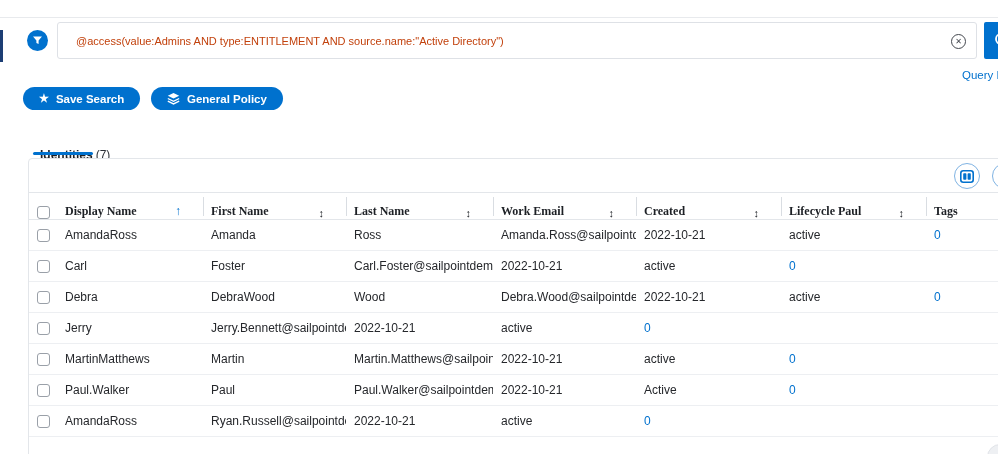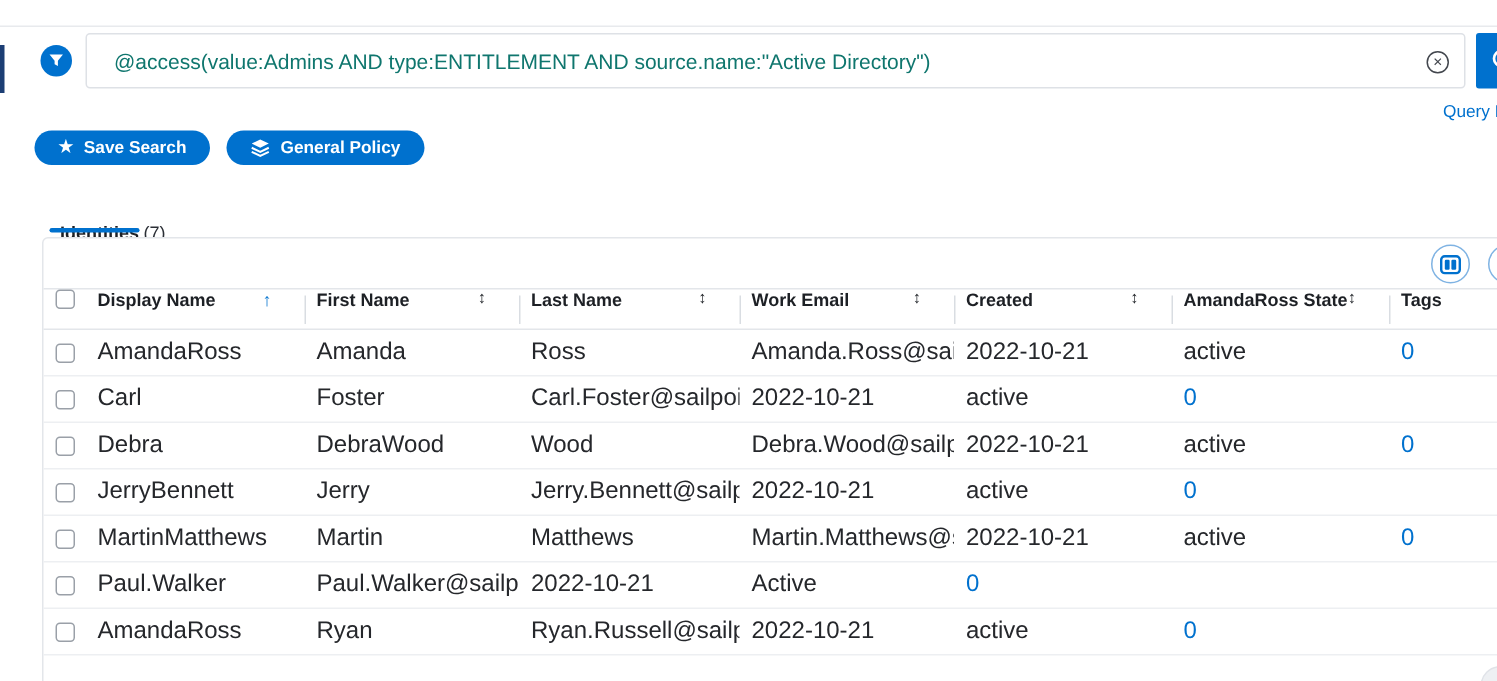--- a/index.html
+++ b/index.html
@@ -20,21 +20,21 @@
     display: flex; align-items: center; justify-content: center;
   }
   .search-box {
     position: absolute; top: 22px; left: 57px; width: 920px; height: 37px;
     background: #fff; border: 1px solid #dee1e6; border-radius: 3px;
   }
   .search-input {
     position: absolute; inset: 0; width: 100%; height: 100%;
     border: none; outline: none; background: transparent;
     padding: 0 40px 0 18px; font-family: "Liberation Sans", sans-serif;
-    font-size: 14px; color: #0f766e;
+    font-size: 11px; color: #c2410c;
   }
   .clear-btn {
     position: absolute; top: 11px; right: 10px; width: 15px; height: 15px;
     border-radius: 50%; border: 1.2px solid #43474e; background: transparent;
     color: #43474e; font-size: 8px; line-height: 12px; text-align: center;
     cursor: pointer; padding: 0;
   }
   .search-btn {
     position: absolute; top: 22px; left: 984px; width: 40px; height: 37px;
     background: #0071ce; border: none; border-radius: 2px; cursor: pointer;
@@ -73,34 +73,34 @@
     position: absolute; top: 4px; width: 26px; height: 26px; border-radius: 50%;
     background: #fff; border: 1.5px solid #7fb3e3; cursor: pointer;
     display: flex; align-items: center; justify-content: center; padding: 0;
   }
   .circle-btn.columns { left: 925px; }
   .circle-btn.partial { left: 963px; }
 
   .tgrid { display: grid; grid-template-columns: 28px 146px 143px 147px 143px 145px 145px minmax(0,1fr); }
   .thead { border-top: 1px solid #e3e6ea; border-bottom: 1px solid #e3e6ea; height: 28px; }
   .th {
-    position: relative; display: flex; align-items: flex-start; justify-content: space-between;
+    position: relative; display: flex; align-items: flex-end; justify-content: space-between;
     padding: 0 22px 0 8px; font-size: 12px; font-weight: bold; color: #1d2025;
-    white-space: nowrap; cursor: pointer;
+    white-space: nowrap; cursor: pointer; font-family: Liberation Serif, serif;
   }
   .th.sep::before {
     content: ""; position: absolute; left: 0; top: 4px; height: 19px;
     width: 1px; background: #d9dde2;
   }
   .sort-asc { color: #0071ce; font-size: 12px; font-weight: bold; }
   .sort-both { color: #23262b; font-size: 11px; font-weight: normal; }
 
   .tr { height: 31px; border-bottom: 1px solid #edeff2; }
   .td {
-    display: flex; align-items: center; padding: 0 8px; font-size: 16px;
+    display: flex; align-items: center; padding: 0 8px; font-size: 12px;
     color: #25272b; white-space: nowrap; overflow: hidden; text-overflow: ellipsis;
   }
   .td-check, .th-check { justify-content: center; padding: 0; }
   .checkbox {
     width: 13px; height: 13px; border: 1.5px solid #9aa0a8; border-radius: 3px;
     background: #fff; cursor: pointer; display: inline-block;
   }
   .tags-link { color: #0071ce; text-decoration: none; cursor: pointer; }
 
   .ghost-fab {
@@ -192,21 +192,21 @@
     </div>
     <div class="th sep">
       <span>Work Email</span>
       <span class="sort-both">↕</span>
     </div>
     <div class="th sep">
       <span>Created</span>
       <span class="sort-both">↕</span>
     </div>
     <div class="th sep">
-      <span>AmandaRoss State</span>
+      <span>Lifecycle Paul</span>
       <span class="sort-both">↕</span>
     </div>
     <div class="th sep">
       <span>Tags</span>
     </div>
   </div>
 
   <div>
   <div class="tgrid tr">
     <div class="td td-check">
@@ -249,64 +249,62 @@
     <div class="td">active</div>
     <div class="td">
       <a class="tags-link">0</a>
     </div>
   </div>
 
   <div class="tgrid tr">
     <div class="td td-check">
       <span class="checkbox"></span>
     </div>
-    <div class="td">JerryBennett</div>
     <div class="td">Jerry</div>
     <div class="td">Jerry.Bennett@sailpointde…</div>
     <div class="td">2022-10-21</div>
     <div class="td">active</div>
     <div class="td">
       <a class="tags-link">0</a>
     </div>
   </div>
 
   <div class="tgrid tr">
     <div class="td td-check">
       <span class="checkbox"></span>
     </div>
     <div class="td">MartinMatthews</div>
     <div class="td">Martin</div>
-    <div class="td">Matthews</div>
     <div class="td">Martin.Matthews@sailpoin…</div>
     <div class="td">2022-10-21</div>
     <div class="td">active</div>
     <div class="td">
       <a class="tags-link">0</a>
     </div>
   </div>
 
   <div class="tgrid tr">
     <div class="td td-check">
       <span class="checkbox"></span>
     </div>
     <div class="td">Paul.Walker</div>
+    <div class="td">Paul</div>
     <div class="td">Paul.Walker@sailpointdem…</div>
     <div class="td">2022-10-21</div>
     <div class="td">Active</div>
     <div class="td">
       <a class="tags-link">0</a>
     </div>
   </div>
 
   <div class="tgrid tr">
     <div class="td td-check">
       <span class="checkbox"></span>
     </div>
     <div class="td">AmandaRoss</div>
-    <div class="td">Ryan</div>
     <div class="td">Ryan.Russell@sailpointde…</div>
     <div class="td">2022-10-21</div>
     <div class="td">active</div>
     <div class="td">
       <a class="tags-link">0</a>
     </div>
   </div>
 </div>
 
 </div>

